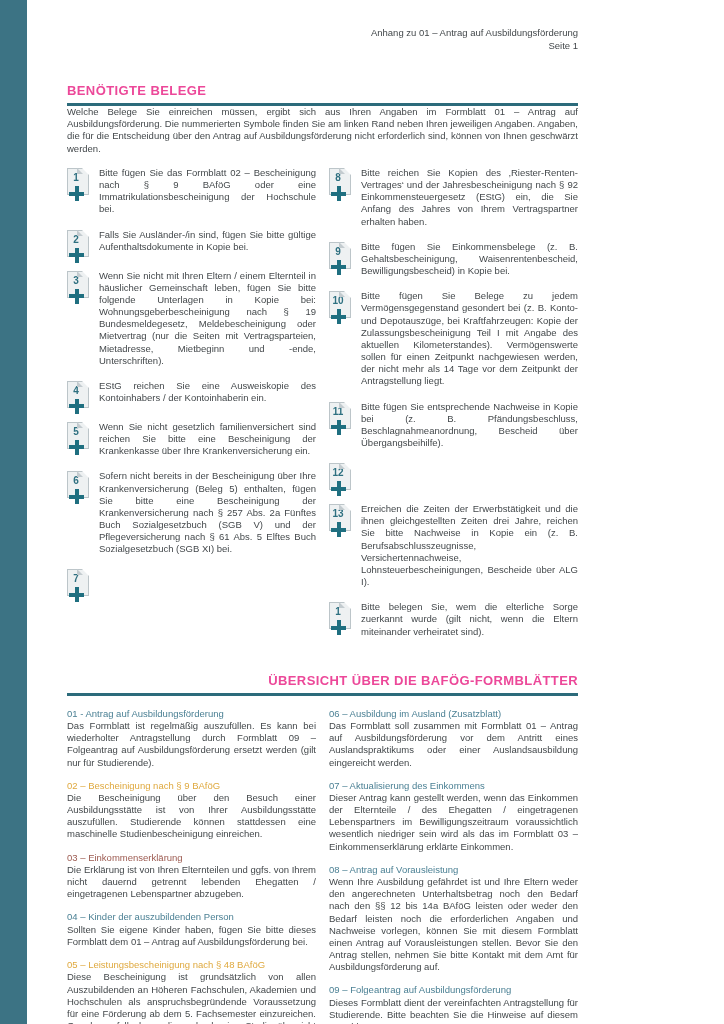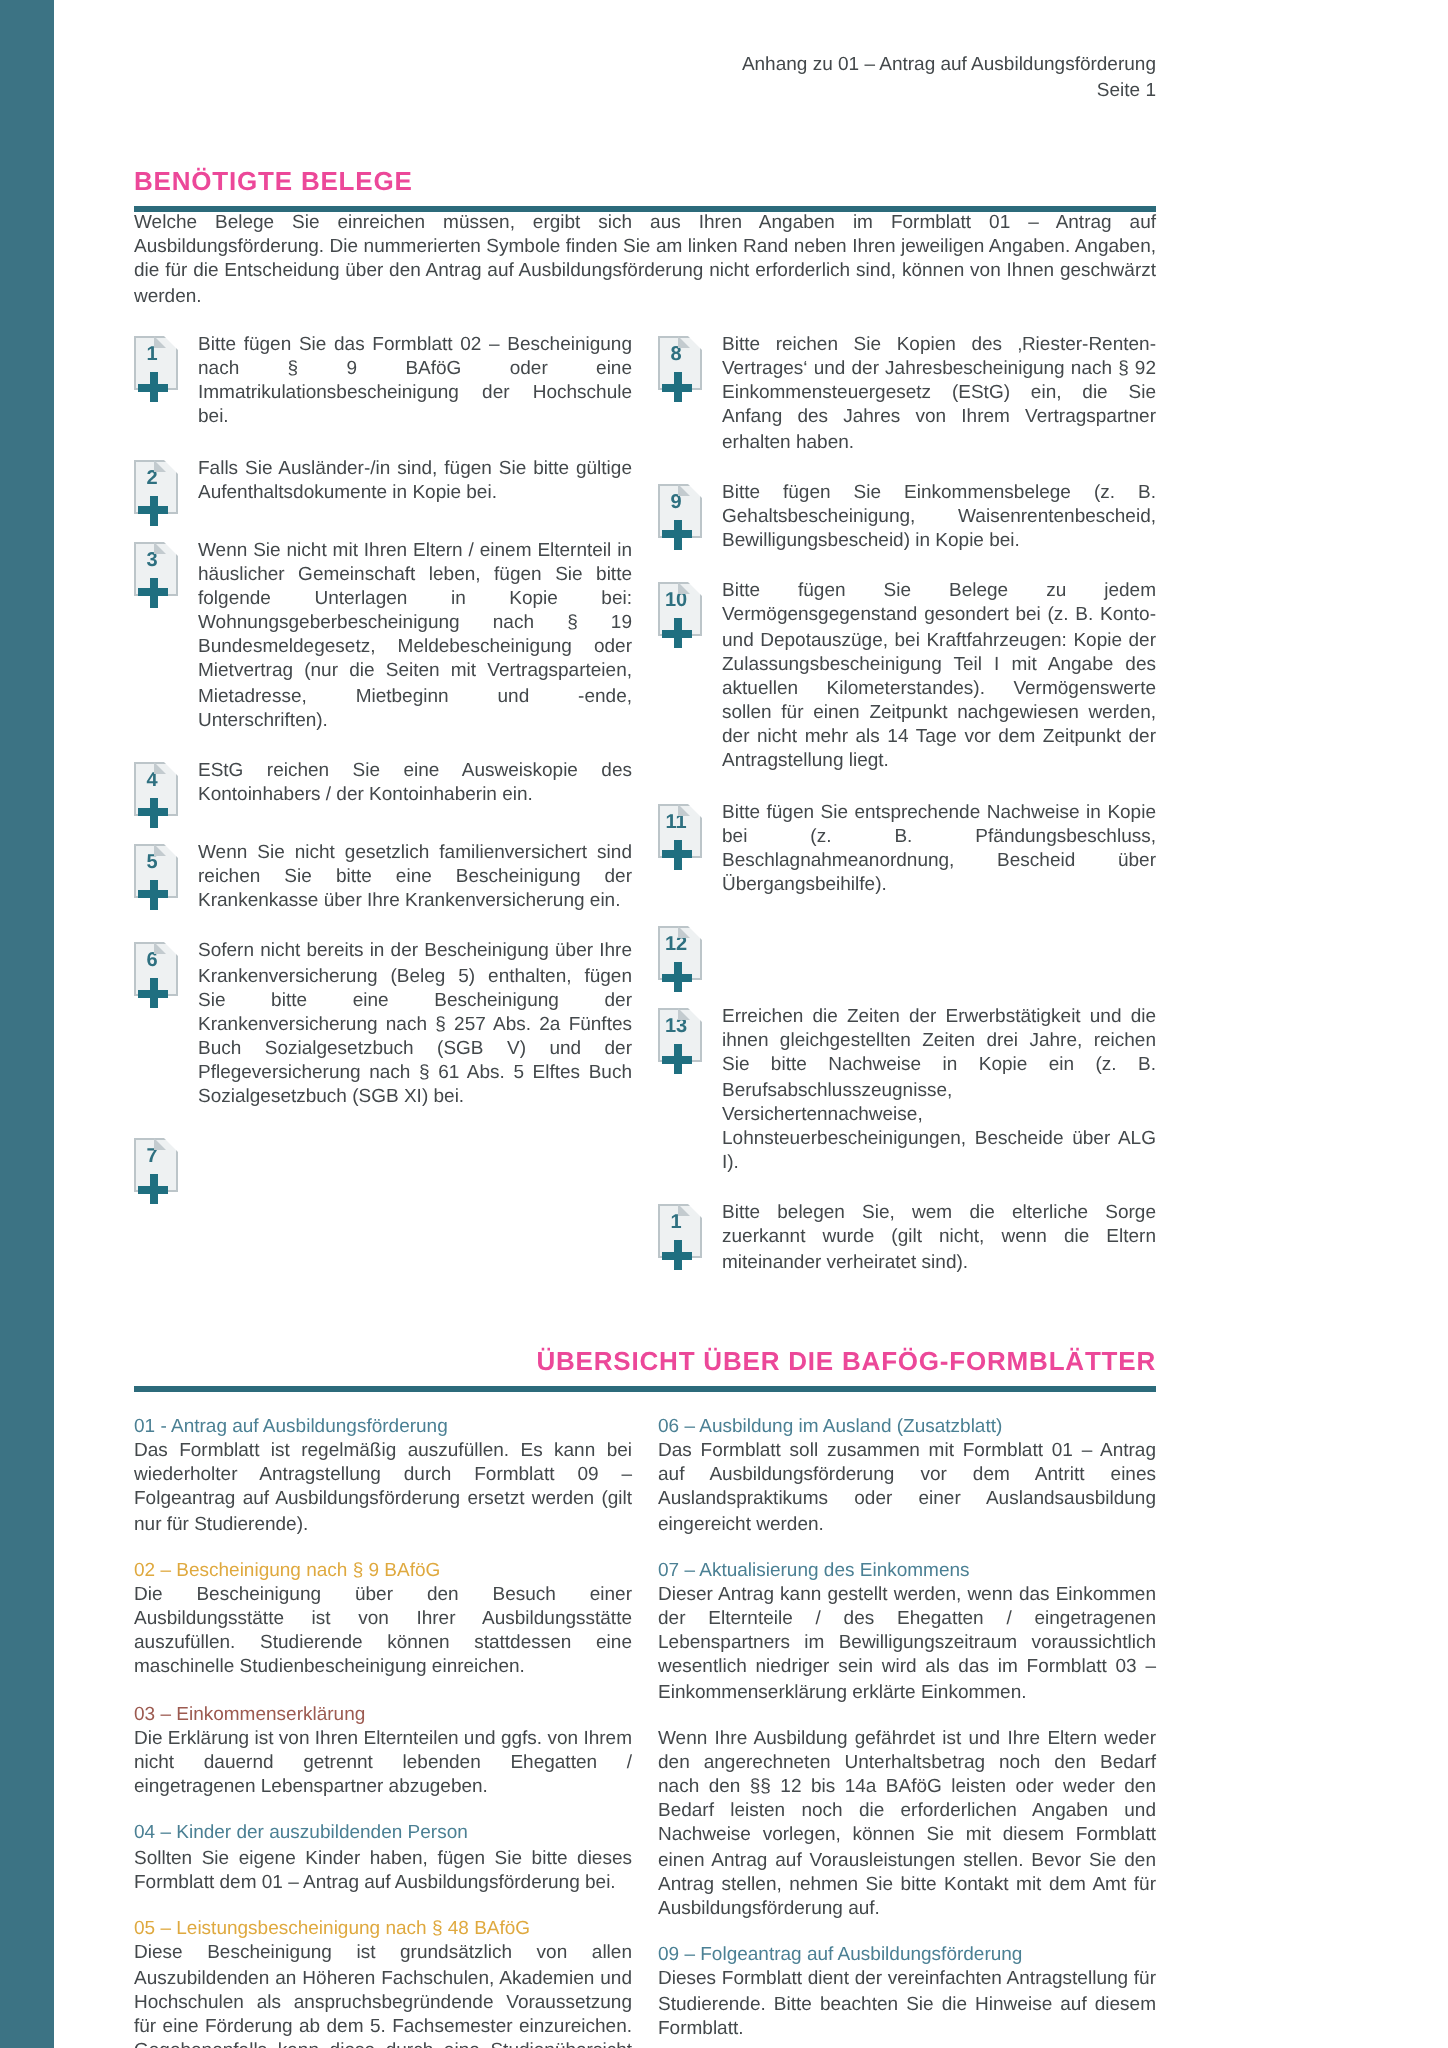--- a/index.html
+++ b/index.html
@@ -206,20 +206,21 @@
     <div class="col">
       <div class="form-block">
         <div class="form-label c-petrol">06 – Ausbildung im Ausland (Zusatzblatt)</div>
         <div class="form-text">Das Formblatt soll zusammen mit Formblatt 01 – Antrag auf Ausbildungsförderung vor dem Antritt eines Auslandspraktikums oder einer Auslandsausbildung eingereicht werden.</div>
       </div>
       <div class="form-block">
         <div class="form-label c-petrol">07 – Aktualisierung des Einkommens</div>
         <div class="form-text">Dieser Antrag kann gestellt werden, wenn das Einkommen der Elternteile / des Ehegatten / eingetragenen Lebenspartners im Bewilligungszeitraum voraussichtlich wesentlich niedriger sein wird als das im Formblatt 03 – Einkommenserklärung erklärte Einkommen.</div>
       </div>
       <div class="form-block">
+        <div class="form-label c-petrol">08 – Antrag auf Vorausleistung</div>
         <div class="form-text">Wenn Ihre Ausbildung gefährdet ist und Ihre Eltern weder den angerechneten Unterhaltsbetrag noch den Bedarf nach den §§ 12 bis 14a BAföG leisten oder weder den Bedarf leisten noch die erforderlichen Angaben und Nachweise vorlegen, können Sie mit diesem Formblatt einen Antrag auf Vorausleistungen stellen. Bevor Sie den Antrag stellen, nehmen Sie bitte Kontakt mit dem Amt für Ausbildungsförderung auf.</div>
       </div>
       <div class="form-block">
         <div class="form-label c-petrol">09 – Folgeantrag auf Ausbildungsförderung</div>
         <div class="form-text">Dieses Formblatt dient der vereinfachten Antragstellung für Studierende. Bitte beachten Sie die Hinweise auf diesem Formblatt.</div>
       </div>
     </div>
   </div>
 
   <div class="section-title sec3-title">HINWEISE ZUR FARBCODIERUNG</div>

